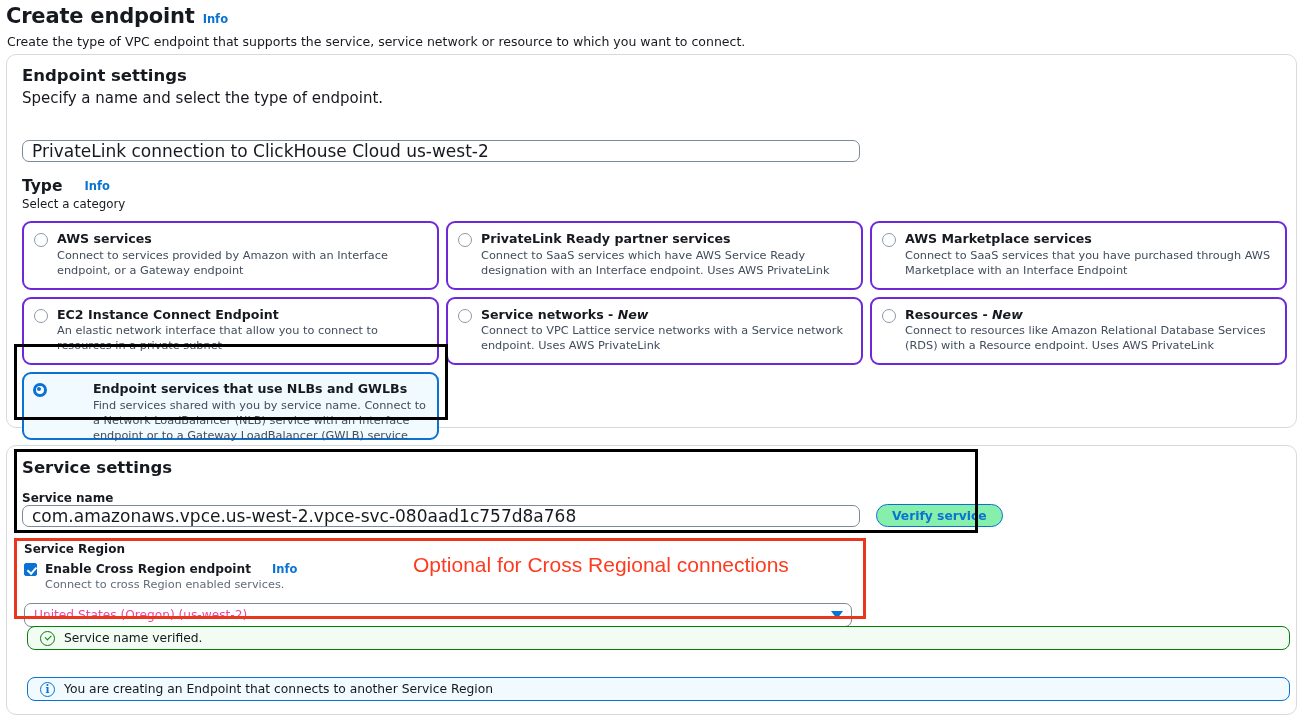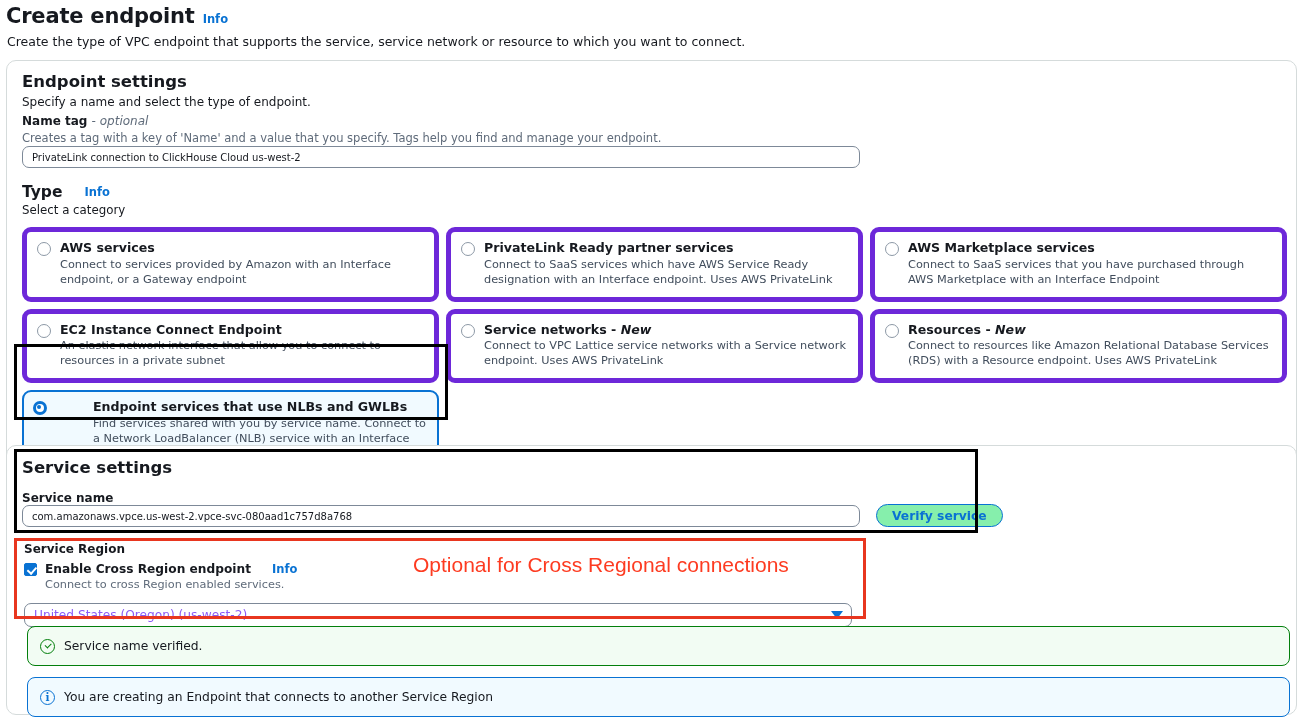--- a/index.html
+++ b/index.html
@@ -21,52 +21,52 @@
   .page-desc { font-size: 12.5px; color: #16191f; margin-top: 6px; padding-left: 1px; }
 
   
   .panel {
     position: absolute;
     left: 6px; right: 7px;
     background: #ffffff;
     border: 1px solid #d5dbdb;
     border-radius: 10px;
   }
-  #panel-endpoint { top: 60px; height: 472px; }
+  #panel-endpoint { top: 54px; height: 374px; }
   #panel-service  { top: 445px; height: 270px; }
 
   .section-title { font-size: 16.5px; font-weight: bold; color: #16191f; }
-  .section-sub { font-size: 12px; color: #16191f; margin-top: 4px; }
+  .section-sub { font-size: 15px; color: #16191f; margin-top: 4px; }
 
   .field-label { font-size: 12px; font-weight: bold; color: #16191f; }
   .field-label .opt { font-weight: normal; font-style: italic; color: #5f6b7a; }
   .field-hint { font-size: 11.5px; color: #5f6b7a; margin-top: 3px; }
 
   .text-input {
     height: 22px;
     border: 1px solid #7d8998;
     border-radius: 7px;
     background: #fff;
-    font-size: 10px;
+    font-size: 17px;
     color: #16191f;
     display: flex; align-items: center;
     padding: 0 9px;
     white-space: nowrap; overflow: hidden;
   }
 
   
   .type-grid {
     position: absolute;
     left: 15px; top: 166px;
     width: 1274px;
   }
   .type-row { display: flex; gap: 7px; margin-bottom: 7px; }
   .type-card {
     width: 417px;
-    border: 5px solid #6d28d9;
+    border: 2px solid #6d28d9;
     border-radius: 9px;
     background: #fff;
     padding: 8px 10px 9px 10px;
     display: flex;
     gap: 9px;
     cursor: pointer;
   }
   .type-card.selected {
     border: 2px solid #0972d3;
     background: #f1faff;
@@ -140,38 +140,38 @@
   }
   .cb-label { font-size: 12.2px; font-weight: bold; color: #16191f; }
   .cb-hint { font-size: 11.3px; color: #5f6b7a; margin-top: 2px; }
 
   .select-input {
     height: 24px;
     border: 1px solid #7d8998;
     border-radius: 7px;
     background: #fff;
     font-size: 12.2px;
-    color: #8b5cf6;
+    color: #ec4899;
     display: flex; align-items: center; justify-content: space-between;
     padding: 0 8px 0 9px;
     cursor: pointer;
   }
   .caret {
     width: 0; height: 0;
     border-left: 6px solid transparent;
     border-right: 6px solid transparent;
     border-top: 8px solid #0972d3;
   }
 
   
   .alert {
     position: absolute;
     left: 20px;
     width: 1263px;
-    height: 40px;
+    height: 24px;
     border-radius: 8px;
     display: flex; align-items: center;
     padding-left: 12px;
     gap: 9px;
     font-size: 12.3px;
     color: #16191f;
   }
   .alert-success { border: 1px solid #037f0c; background: #f2fcf3; }
   .alert-info    { border: 1px solid #0972d3; background: #f1faff; }
 
@@ -206,27 +206,20 @@
     <div class="page-desc">Create the type of VPC endpoint that supports the service, service network or resource to which you want to connect.</div>
   </div>
 
   <div class="panel" id="panel-endpoint">
 
     <div style="position:absolute; left:15px; top:11px;">
       <div class="section-title">Endpoint settings</div>
       <div class="section-sub">Specify a name and select the type of endpoint.</div>
     </div>
 
-    <div style="position:absolute; left:15px; top:53px;">
-      <div class="field-label">
-        <span>Name tag</span>
-        <span class="opt">- optional</span>
-      </div>
-      <div class="field-hint">Creates a tag with a key of 'Name' and a value that you specify. Tags help you find and manage your endpoint.</div>
-    </div>
     <div class="text-input" style="position:absolute; left:15px; top:85px; width:838px;" placeholder="Name tag">PrivateLink connection to ClickHouse Cloud us-west-2</div>
 
     <div style="position:absolute; left:15px; top:122px;">
       <div style="display:flex; align-items:center; gap:22px;">
         <span style="font-size:15.5px; font-weight:bold;">Type</span>
         <a class="info-link">Info</a>
       </div>
       <div style="font-size:11.8px; color:#16191f; margin-top:2px;">Select a category</div>
     </div>
 

